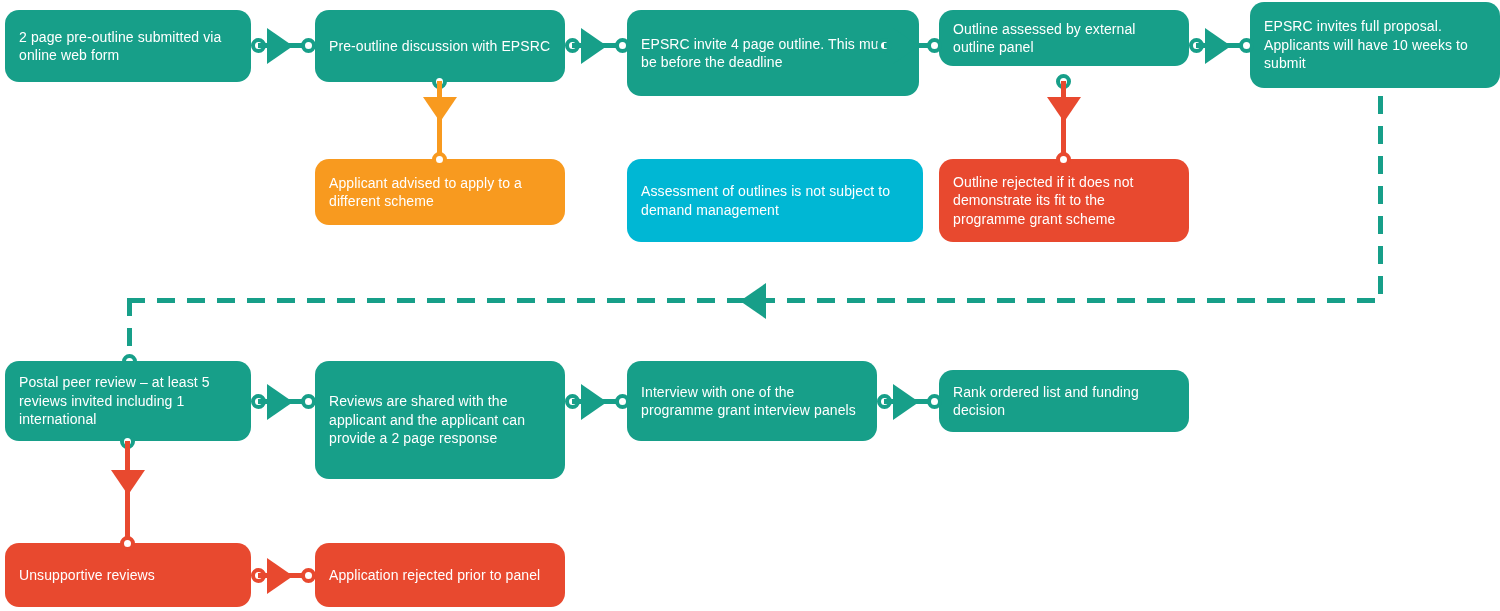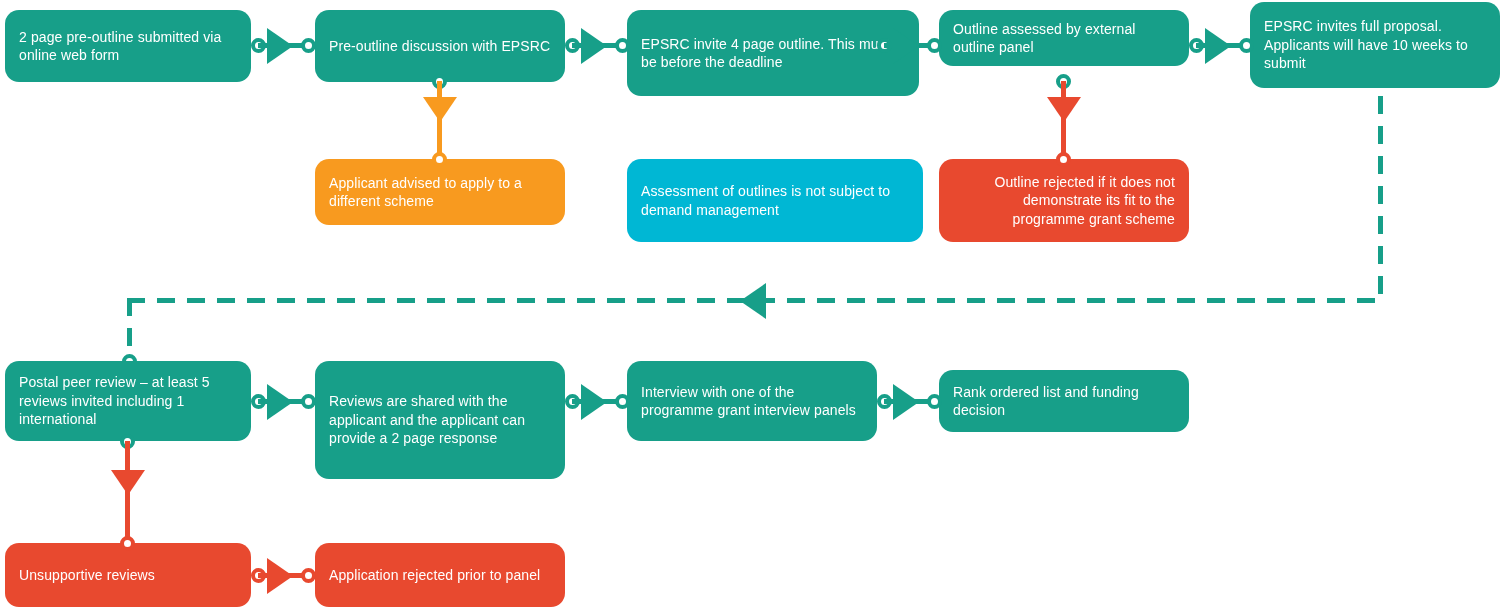--- a/index.html
+++ b/index.html
@@ -28,21 +28,21 @@
     padding: 11px 14px 11px 14px;
     display: flex;
     align-items: flex-start;
     white-space: pre-line;
     letter-spacing: 0.1px;
   }
   .node.mid { align-items: center; }
   .teal   { background: #179f89; }
   .orange { background: #f89a1f; }
   .cyan   { background: #00b7d4; }
-  .red    { background: #e8492f; text-align: right; }
+  .red    { background: #e8492f; }
 
   
   .conn-dot {
     position: absolute;
     width: 15px;
     height: 15px;
     border-radius: 50%;
     box-sizing: border-box;
     border: 4.5px solid #179f89;
     background: #ffffff;

